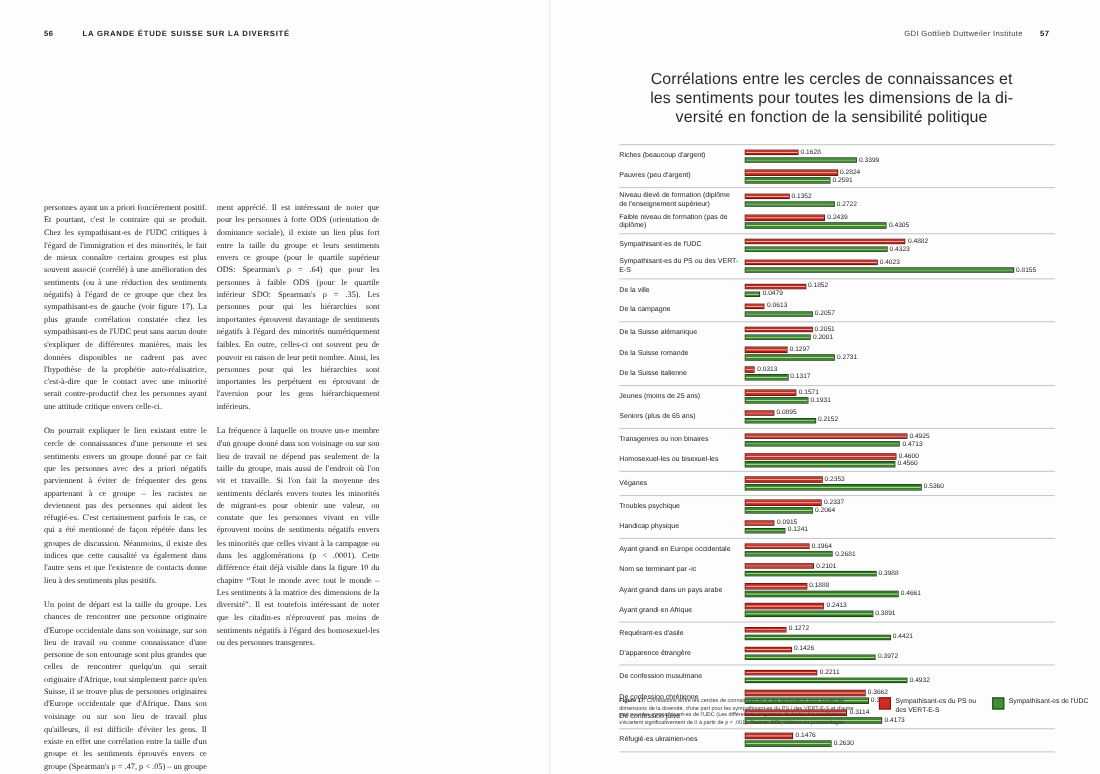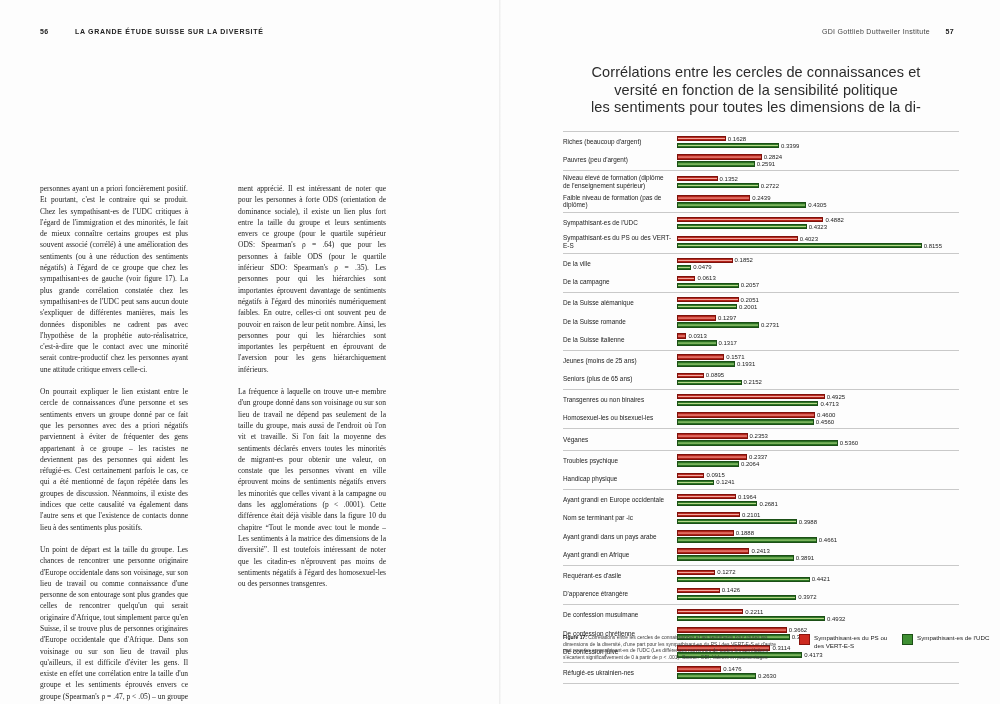--- a/index.html
+++ b/index.html
@@ -15,21 +15,21 @@
   .hdr-num-left { position:absolute; left:40px; top:28px; }
   .hdr-right { position:absolute; top:28px; left:322px; width:132px; display:flex;
                justify-content:space-between; align-items:baseline; }
   .hdr-institute { font-size:7px; color:#444; letter-spacing:0.3px; }
 
   
   .page-left, .page-right { position:absolute; top:0; width:500px; height:579px; }
   .page-left { left:0;border-radius:18px; } .page-right { left:500px; }
   .bodycol { position:absolute; top:183px; width:148px; font-family:"Liberation Serif","DejaVu Serif",serif;
              font-size:7.5px; line-height:11.3px; text-align:justify; color:#1c1c1c; }
-  .col1 { left:40px; } .col2 { left:197px;margin-left:41px; }
+  .col1 { left:40px; } .col2 { left:197px; }
   .bodycol p { margin-bottom:11px; }
 
   
   .chart-title { position:absolute; left:58px; top:64px; width:396px; text-align:center;
                  font-size:14.5px; line-height:17.5px; color:#2b2b2b; font-weight:400; letter-spacing:0.1px; }
 
   
   .chart { position:absolute; left:63px; top:131px; width:396px; border-bottom:1px solid #c9c9c9; }
   .cgroup { border-top:1px solid #c9c9c9; padding:1px 0; }
   .crow { display:flex; align-items:center; padding:2.1px 0; min-height:16px; }
@@ -77,22 +77,22 @@
   <div class="gutter"></div>
 
   <div class="page-right">
     <div class="hdr-right">
       <span class="hdr-institute">GDI Gottlieb Duttweiler Institute</span>
       <span class="hdr-num">57</span>
     </div>
 
     <div class="chart-title">
       <div>Corrélations entre les cercles de connaissances et</div>
+      <div>les sentiments pour toutes les dimensions de la di-</div>
       <div>versité en fonction de la sensibilité politique</div>
-      <div>les sentiments pour toutes les dimensions de la di-</div>
     </div>
 
     <div class="chart">
         <div class="cgroup">
           <div class="crow">
             <div class="clabel">Riches (beaucoup d'argent)</div>
             <div class="cbars">
               <div class="barrow">
                 <div class="bar bar-ps" style="width: 48.84px;"></div>
                 <span class="bval">0.1628</span>

